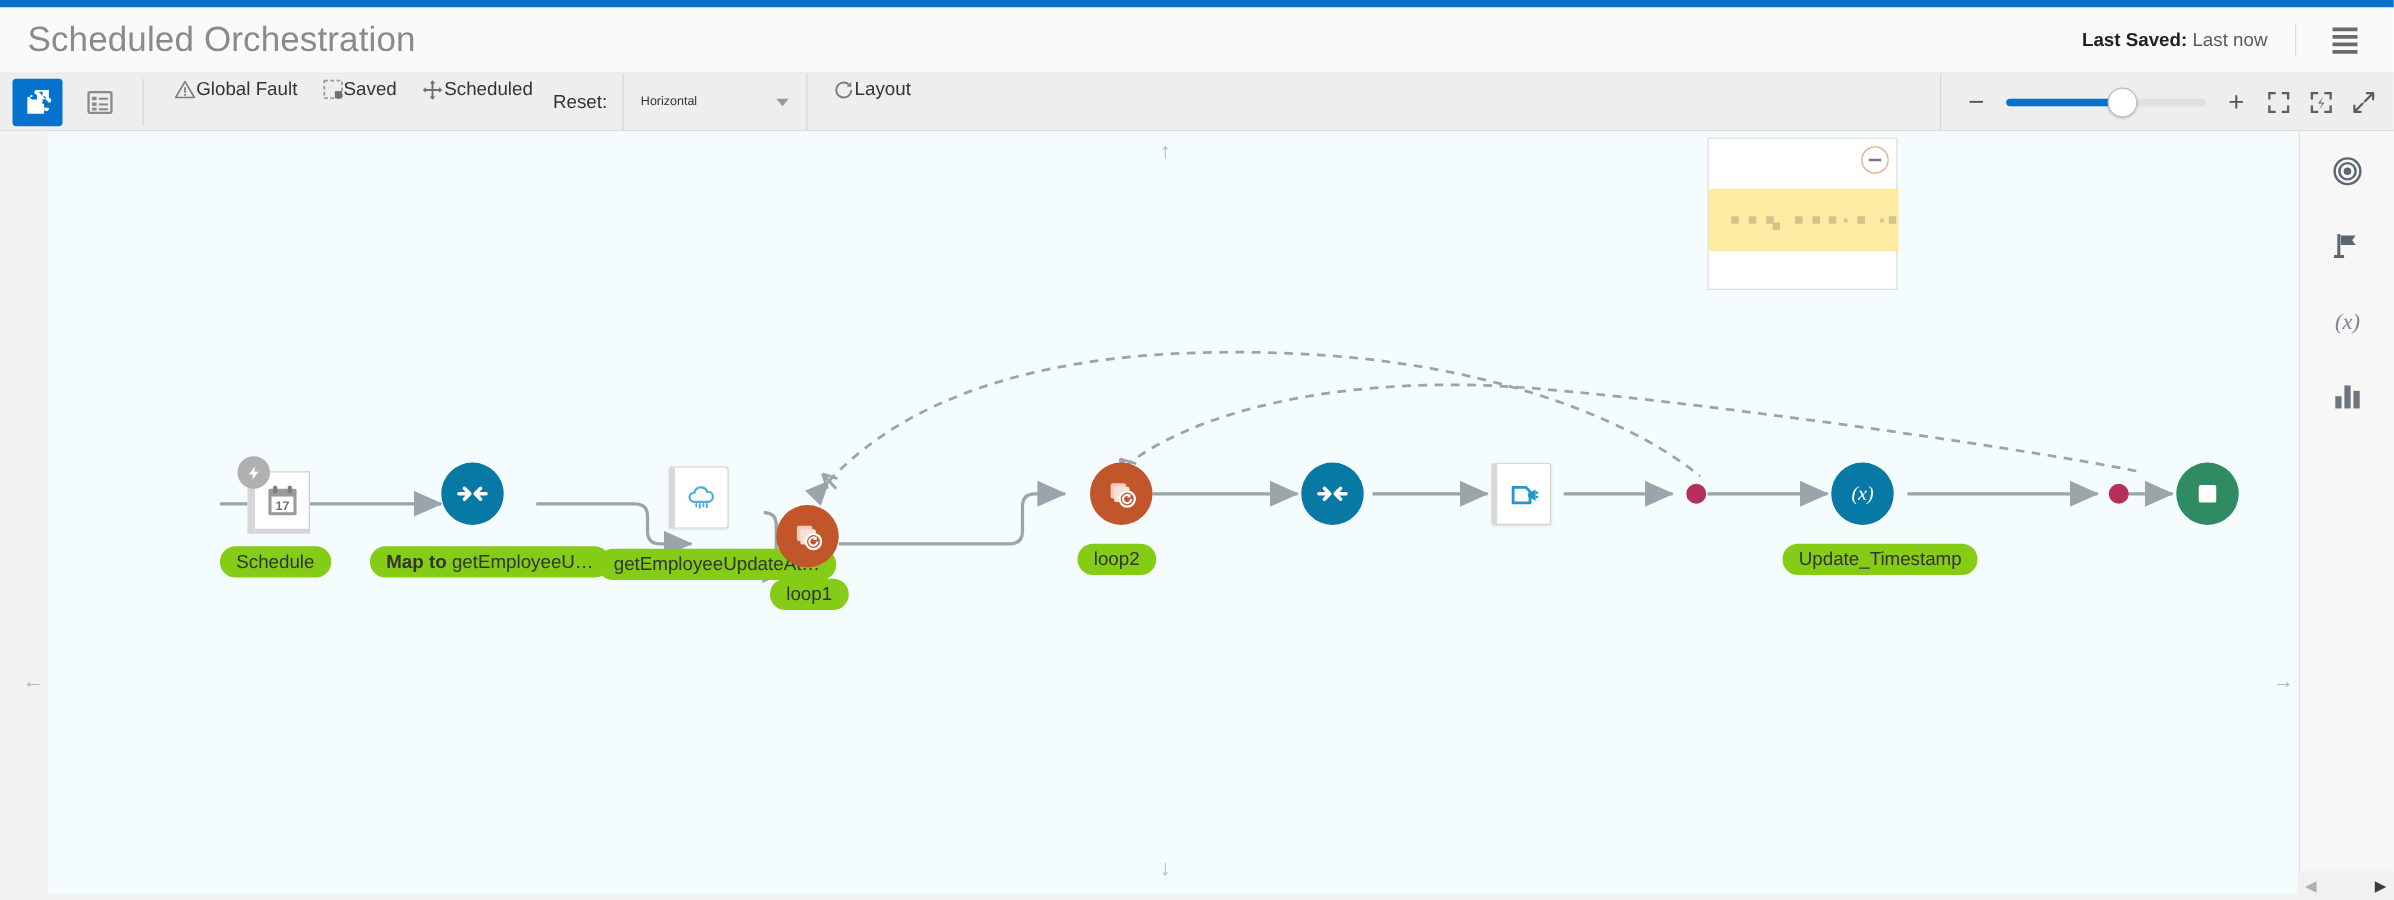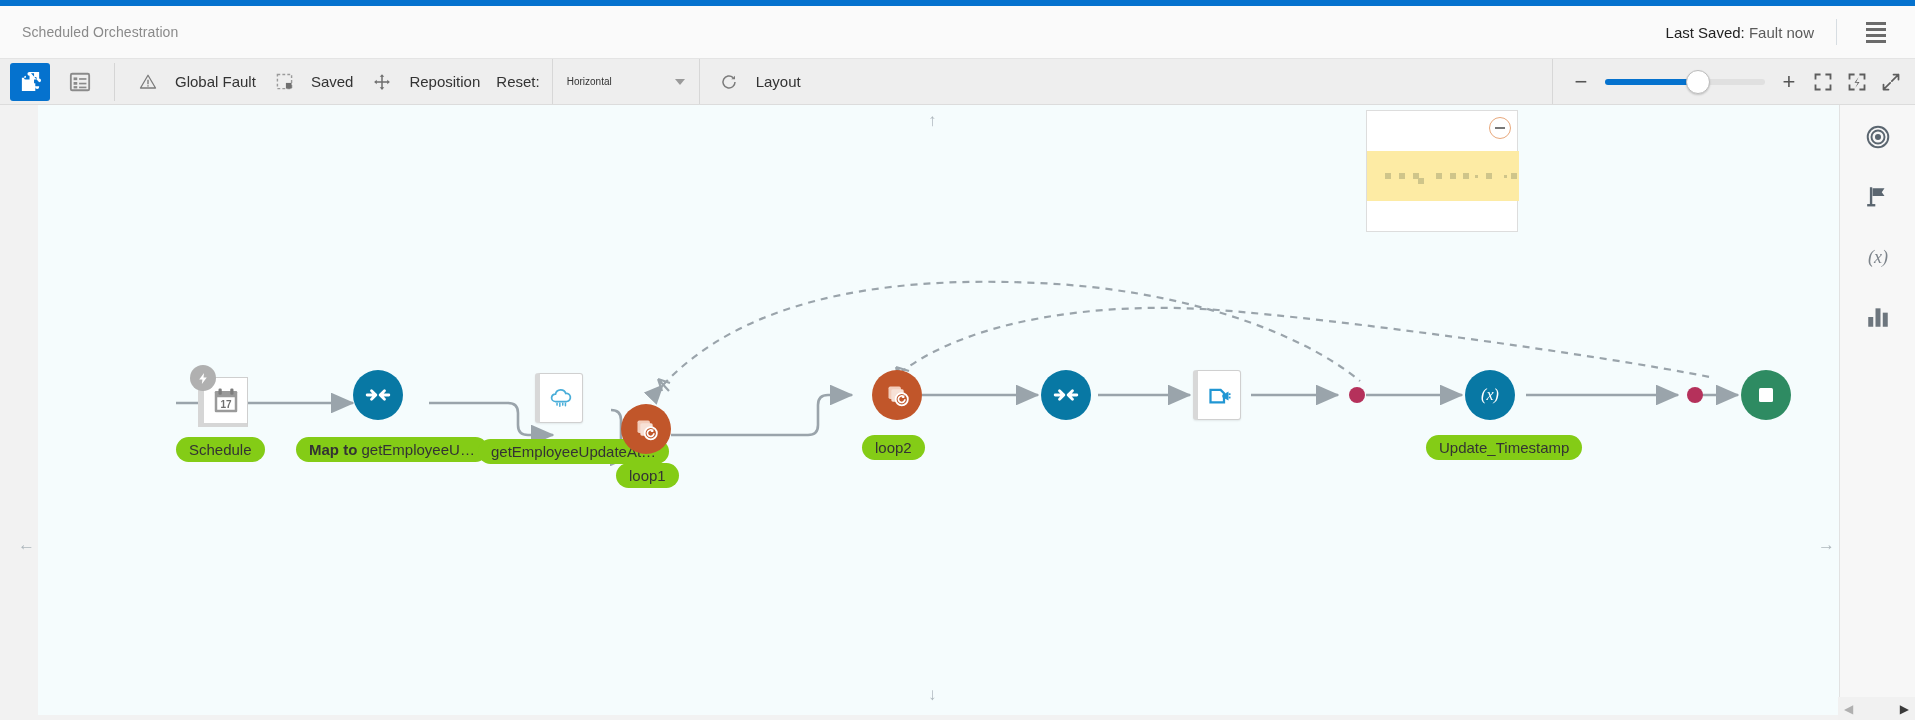--- a/index.html
+++ b/index.html
@@ -20,35 +20,35 @@
   
   .header {
     position: absolute; left: 0; top: 6px;
     width: 1915px; height: 53px;
     background: #fafafa;
     border-bottom: 1px solid #e4e4e4;
     display: flex; align-items: center;
   }
   .header-title {
     margin-left: 22px;
-    font-size: 14px;
+    font-size: 28px;
     color: #8a8a8a;
     font-weight: 400;
     letter-spacing: .1px;
   }
   .header-right {
     margin-left: auto;
     display: flex; align-items: center;
     height: 100%;
   }
   .last-saved {
     font-size: 15px; color: #3b3b3b;
     white-space: nowrap;
   }
-  .last-saved b { font-weight: 400; color: #222; }
+  .last-saved b { font-weight: 700; color: #222; }
   .last-saved span.value { color: #5a5a5a; }
   .hdr-divider {
     width: 1px; height: 26px;
     background: #d7dde2;
     margin: 0 22px;
   }
   .hamburger {
     width: 34px; height: 34px;
     margin-right: 22px;
     display: flex; flex-direction: column;
@@ -77,21 +77,21 @@
     display: flex; align-items: center; justify-content: center;
     border-radius: 3px;
     cursor: pointer;
   }
   .tb-iconbtn.active { background: #0572ce; }
   .tb-sep {
     width: 1px; height: 38px; background: #d5d5d5;
     margin: 0 14px;
   }
   .tb-item {
-    display: flex; align-items: center; gap: 18px;
+    display: flex; gap: 0;
     font-size: 15px; color: #333;
     padding: 0 10px; height: 38px;
     cursor: pointer; white-space: nowrap;
   }
   .tb-label-plain { font-size: 15px; color: #333; margin-left: 6px; white-space: nowrap;}
   .tb-select {
     height: 45px;
     border-left: 1px solid #d7d7d7;
     border-right: 1px solid #d7d7d7;
     background: #eeeeee;
@@ -279,21 +279,21 @@
 <body>
 
 <div class="top-accent"></div>
 
 <div class="header">
   <div class="header-title">Scheduled Orchestration</div>
 
   <div class="header-right">
     <div class="last-saved">
       <b>Last Saved:</b>
-      <span class="value">Fault now</span>
+      <span class="value">Last now</span>
     </div>
     <div class="hdr-divider"></div>
     <div class="hamburger">
       <i></i>
       <i></i>
       <i></i>
       <i></i>
     </div>
   </div>
 </div>
@@ -345,21 +345,21 @@
     </span>
     <span>Saved</span>
   </div>
 
   <div class="tb-item">
     <span>
       <svg width="18" height="18" viewBox="0 0 24 24">
         <path d="M12 1.5 L15 5 H13 V11 H19 V9 L22.5 12 L19 15 V13 H13 V19 H15 L12 22.5 L9 19 H11 V13 H5 V15 L1.5 12 L5 9 V11 H11 V5 H9 Z" fill="#6f6f6f"></path>
       </svg>
     </span>
-    <span>Reposition</span>
+    <span>Scheduled</span>
   </div>
 
   <span class="tb-label-plain">Reset:</span>
 
   <div class="tb-select">
     <span class="sel-value">Horizontal</span>
     <span class="caret"></span>
   </div>
 
   <div class="tb-item" style="margin-left:10px;">

